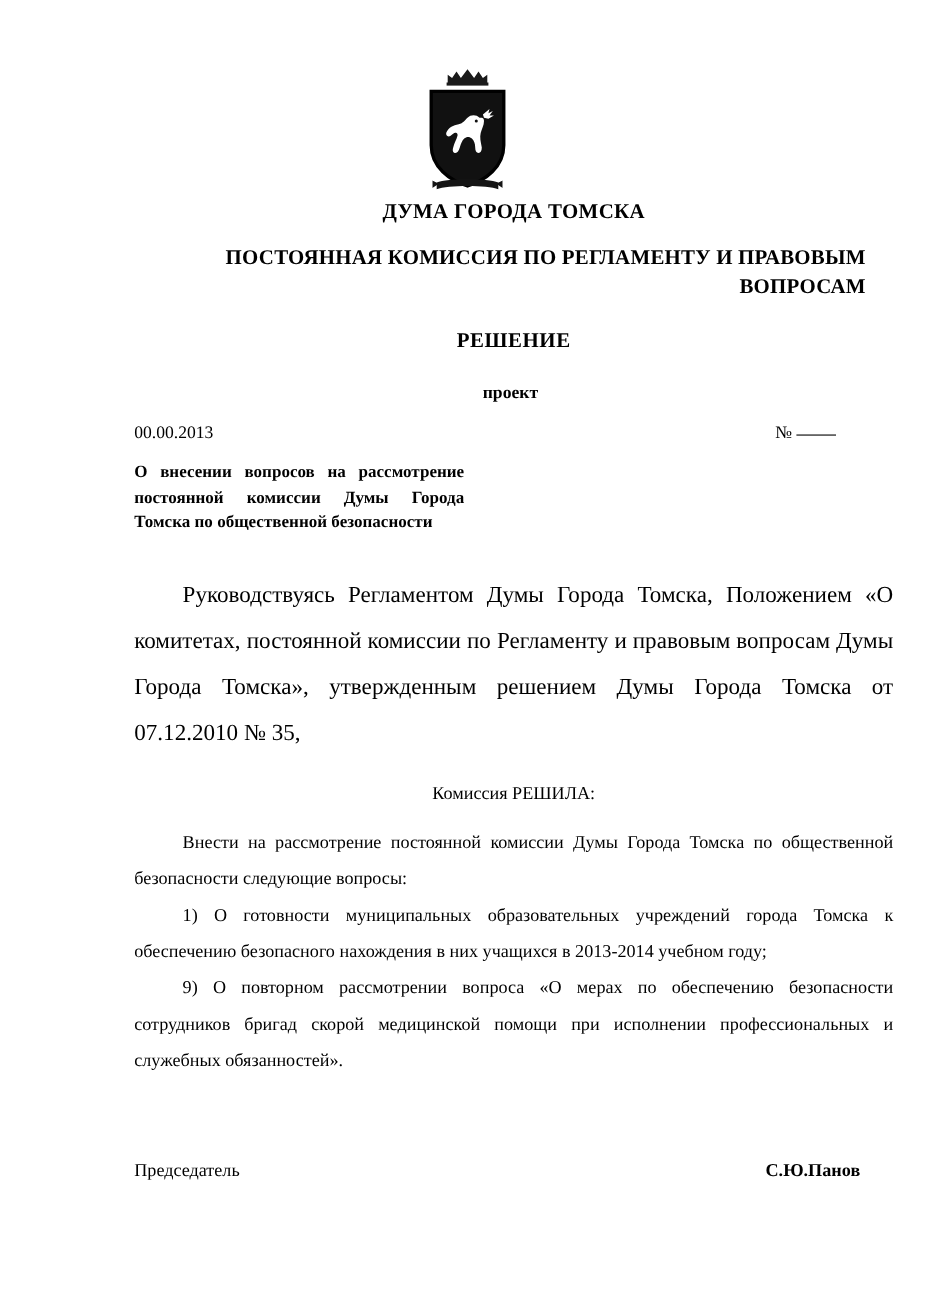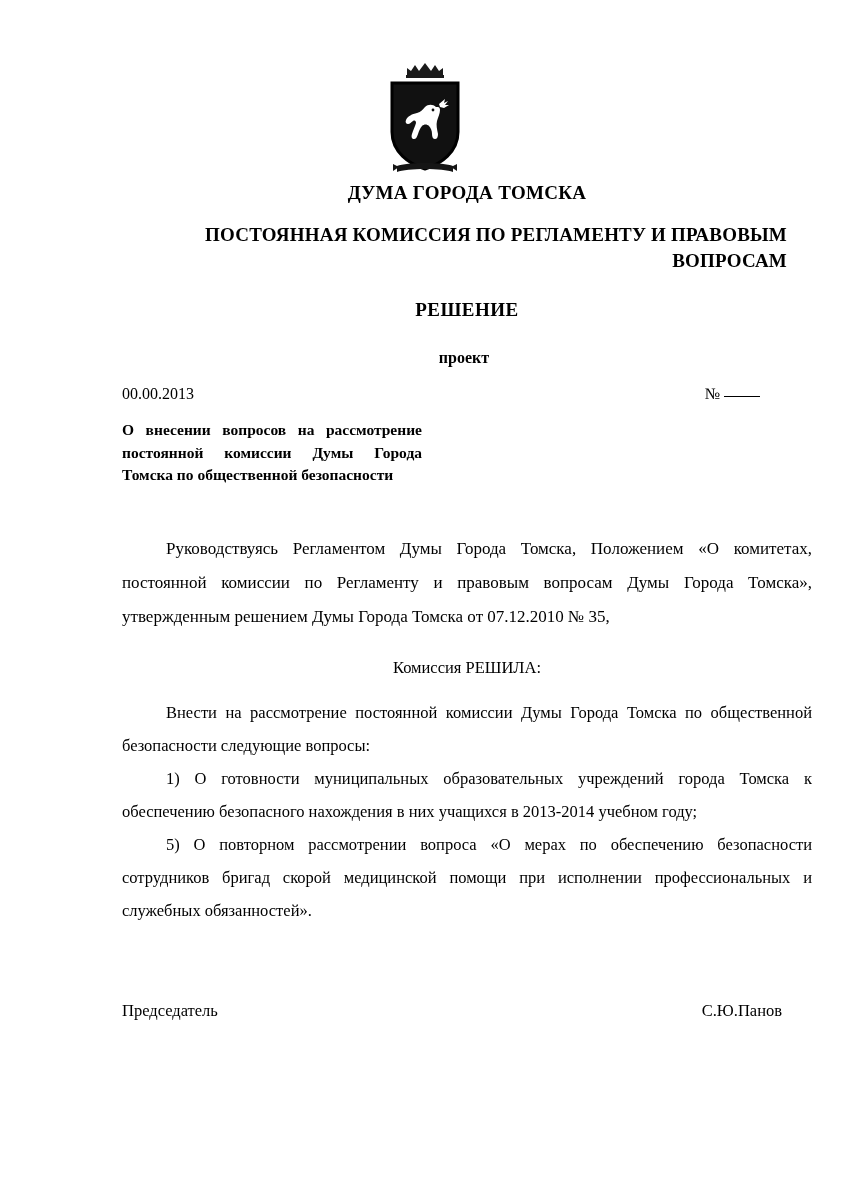--- a/index.html
+++ b/index.html
@@ -130,22 +130,22 @@
     width: 300px;
     font-size: 15.5px;
     font-weight: bold;
     line-height: 1.45;
     text-align: justify;
     text-align-last: left;
   }
 
   
   .body-text {
-    margin-top: 45px;
-    font-size: 17px;
+    margin-top: 32px;
+    font-size: 21px;
     line-height: 2.0;
     text-align: justify;
   }
   .body-text p {
     margin: 0;
     text-indent: 44px;
   }
   .decision-line {
     text-align: center;
     font-size: 16.5px;
@@ -162,20 +162,21 @@
 
   
   .signature {
     display: flex;
     justify-content: space-between;
     margin-top: 74px;
     font-size: 16.5px;
   }
   .sign-name {
     padding-right: 30px;
+    font-weight: bold;
   }
 </style>
 </head>
 <body>
 
 <div class="page">
 
   <div class="emblem-wrap">
     <div class="emblem">
       <svg class="crown" viewBox="0 0 40 16" xmlns="http://www.w3.org/2000/svg">
@@ -217,21 +218,21 @@
     <div class="subject">О внесении вопросов на рассмотрение постоянной комиссии Думы Города Томска по общественной безопасности</div>
 
     <div class="body-text">
       <p>Руководствуясь Регламентом Думы Города Томска, Положением «О комитетах, постоянной комиссии по Регламенту и правовым вопросам Думы Города Томска», утвержденным решением Думы Города Томска от 07.12.2010 № 35,</p>
     </div>
 
     <div class="decision-line">Комиссия РЕШИЛА:</div>
 
     <p class="para">Внести на рассмотрение постоянной комиссии Думы Города Томска по общественной безопасности следующие вопросы:</p>
     <p class="para">1) О готовности муниципальных образовательных учреждений города Томска к обеспечению безопасного нахождения в них учащихся в 2013-2014 учебном году;</p>
-    <p class="para">5) О повторном рассмотрении вопроса «О мерах по обеспечению безопасности сотрудников бригад скорой медицинской помощи при исполнении профессиональных и служебных обязанностей».</p>
+    <p class="para">9) О повторном рассмотрении вопроса «О мерах по обеспечению безопасности сотрудников бригад скорой медицинской помощи при исполнении профессиональных и служебных обязанностей».</p>
 
     <div class="signature">
       <div class="sign-role">Председатель</div>
       <div class="sign-name">С.Ю.Панов</div>
     </div>
 
   </div>
 </div>
 
 </body></html>

